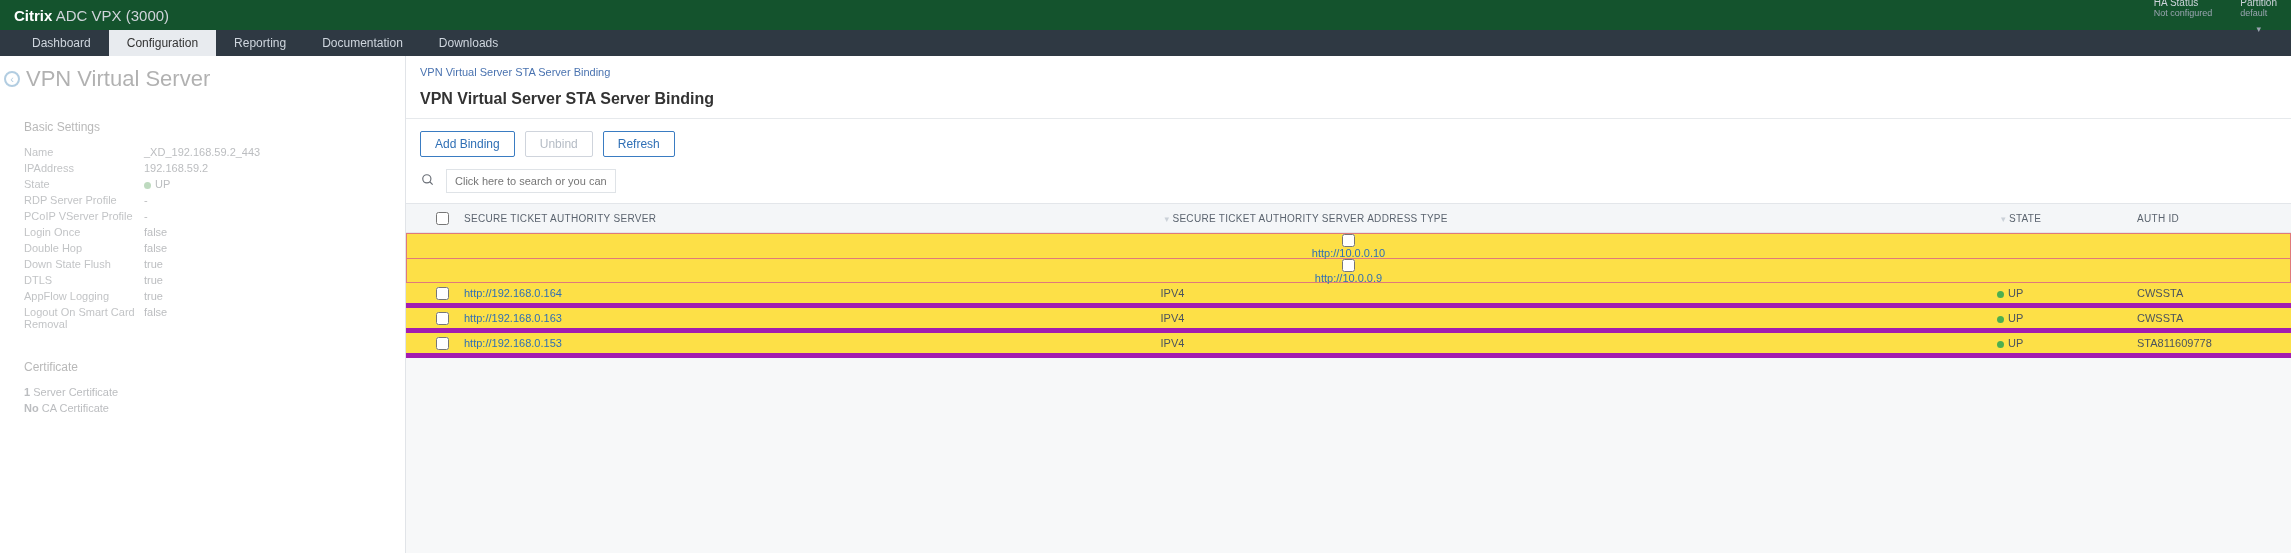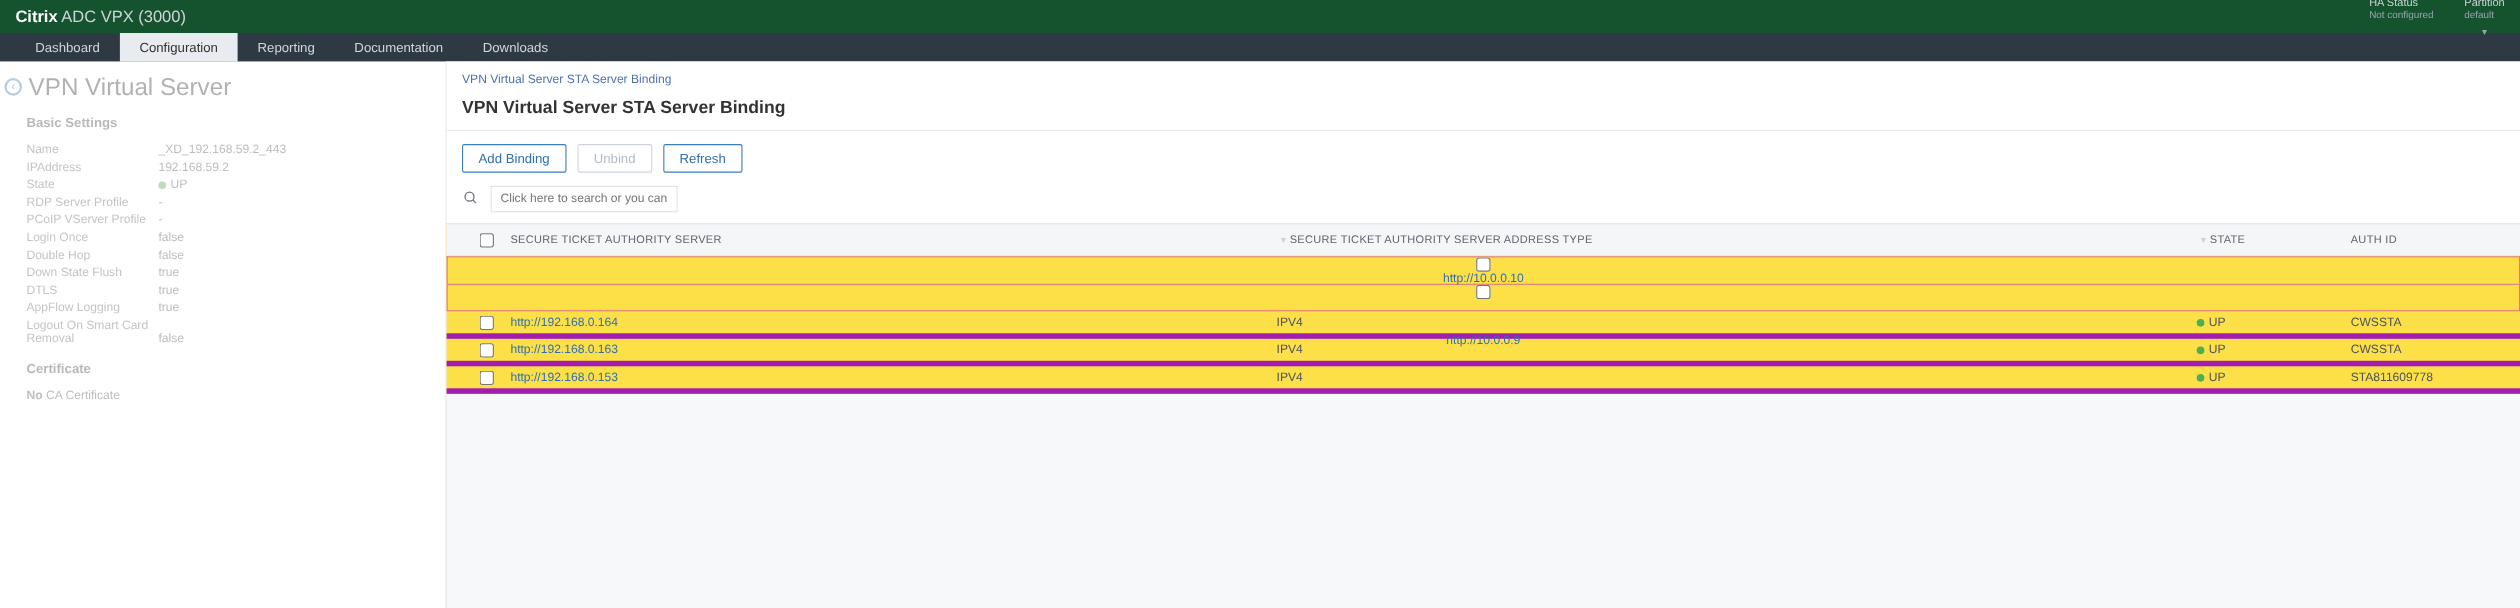--- a/index.html
+++ b/index.html
@@ -25,22 +25,22 @@
 
   
   .main { display: flex; min-height: 497px; }
 
   
   .leftpanel { width: 405px; background: #fff; filter: blur(0.6px) grayscale(0.3); opacity: 0.55; position: relative; }
   .leftpanel::after { content:""; position:absolute; inset:0; background:rgba(255,255,255,0.25); }
   .back-chip { margin: 10px 0 8px 4px; display: flex; align-items: center; gap: 6px; }
   .back-circle { width: 16px; height: 16px; border-radius: 50%; border: 2px solid #2e8bd1; display: inline-flex; align-items:center; justify-content:center; color:#2e8bd1; font-size:11px; }
   .page-title { font-size: 22px; color: #444; }
-  .section-hdr { margin: 12px 0 10px 24px; font-size: 12px; color: #555; font-weight: bold; }
-  .kv { display: flex; font-size: 11px; color: #6a7078; padding: 2px 0 2px 24px; align-items: flex-end; }
+  .section-hdr { margin: 28px 0 10px 24px; font-size: 12px; color: #555; }
+  .kv { display: flex; font-size: 11px; color: #6a7078; padding: 2px 0 2px 24px; }
   .kv .k { width: 120px; }
   .kv .v { color: #5a606a; }
   .state-dot { width:7px; height:7px; border-radius:50%; display:inline-block; margin-right:4px; vertical-align:middle; }
   .green { background:#4caf50; }
   .red { background:#d34a4a; }
 
   
   .rightpanel { flex: 1; background: #f7f8f9; border-left: 1px solid #e1e4e8; display: flex; flex-direction: column; }
   .crumb { font-size: 11px; color: #4a73b0; padding: 10px 14px 6px; background: #fff; }
   .panel-title { font-size: 16px; font-weight: 600; color: #333; padding: 6px 14px 10px; background: #fff; border-bottom: 1px solid #e6e9ec; }
@@ -59,21 +59,21 @@
   .col-sta { flex: 0 0 360px; }
   .col-type { flex: 0 0 500px; }
   .col-state { flex: 0 0 140px; }
   .col-auth { flex: 0 0 140px; }
   .col-fill { flex: 1; }
   .sort-chip { color:#cbd1d8; margin-left:4px; font-size:9px; }
   input[type=checkbox] { width:13px; height:13px; accent-color:#5b8fd1; }
 
   .tbl-row { display:flex; align-items:center; height:25px; border-bottom:5px solid #a21caf; font-size:11px; color:#4b535e; padding:0 14px; }
   .highlight-box { border:1px solid #e07a7a; border-bottom:none;flex-direction:column; }
-  .highlight-box.last { border-bottom:1px solid #e07a7a;gap:32px; }
+  .highlight-box.last { border-bottom:1px solid #e07a7a; }
   .link { color:#2f6fb5; }
 
   .footer { padding: 14px; background:#fff; border-top:1px solid #eceff2; }
   .cursor-emoji { font-size:12px; position:relative; left:20px; top:-4px; pointer-events:none; }
 </style>
 </head>
 <body>
 
 <div class="topbar">
   <div class="brand">
@@ -149,20 +149,23 @@
     <div class="kv">
         <span class="k">AppFlow Logging</span>
         <span class="v">true</span>
       </div>
     <div class="kv">
         <span class="k">Logout On Smart Card Removal</span>
         <span class="v">false</span>
       </div>
 
     <div class="section-hdr">Certificate</div>
+    <div class="kv">
+        <span class="v"><b>1</b> <span>Server Certificate</span></span>
+      </div>
     <div class="kv">
         <span class="v"><b>No</b> <span>CA Certificate</span></span>
       </div>
   </div>
 
   <div class="rightpanel">
     <div class="crumb">VPN Virtual Server STA Server Binding</div>
     <div class="panel-title">VPN Virtual Server STA Server Binding</div>
 
     <div class="toolbar">

